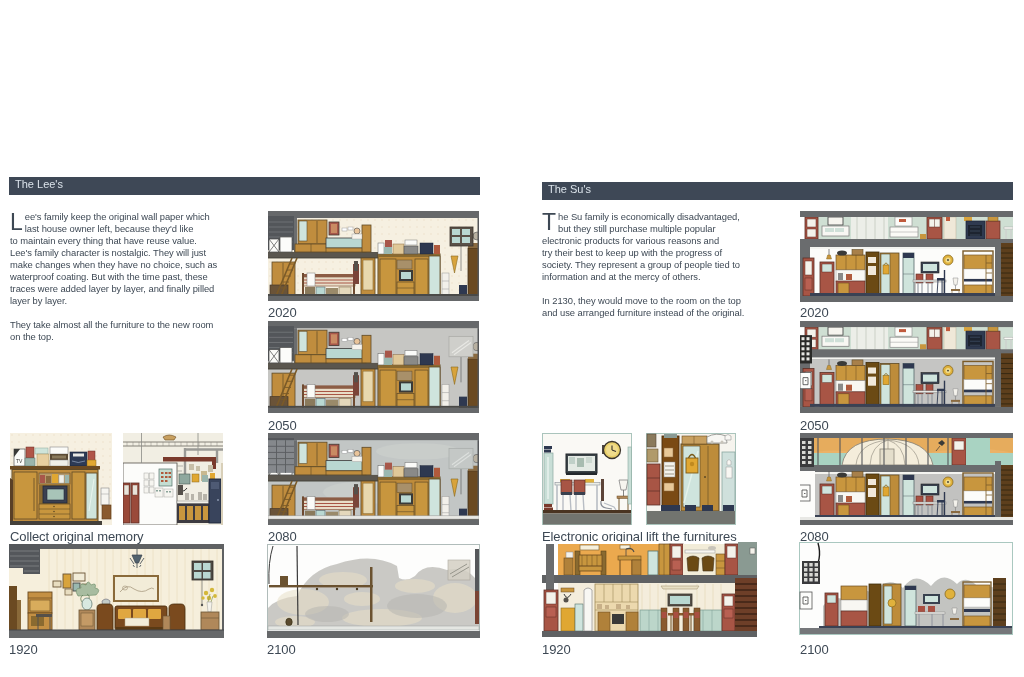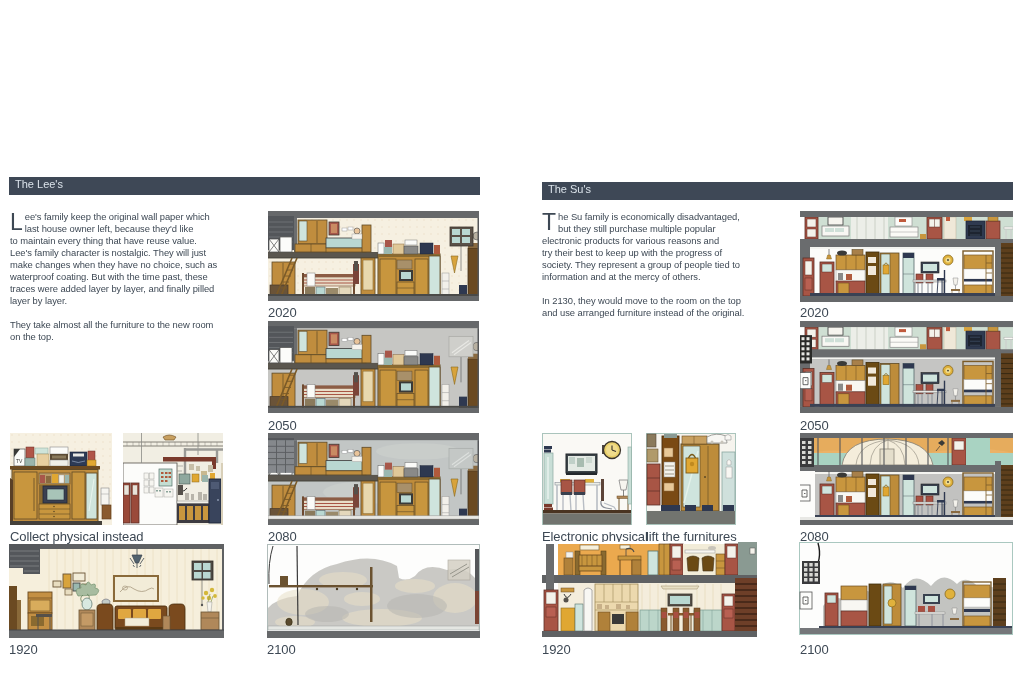--- a/index.html
+++ b/index.html
@@ -38,27 +38,27 @@
 society. They represent a group of people tied to<br>
 information and at the mercy of others.<br><br>
 In 2130, they would move to the room on the top<br>
 and use arranged furniture instead of the original.
 </div>
 
 <div class="cap" style="left:268px;top:305px;">2020</div>
 <div class="cap" style="left:268px;top:418px;">2050</div>
 <div class="cap" style="left:268px;top:529px;">2080</div>
 <div class="cap" style="left:267px;top:642px;">2100</div>
-<div class="cap" style="left:10px;top:529px;">Collect physical instead</div>
+<div class="cap" style="left:10px;top:529px;">Collect original memory</div>
 <div class="cap" style="left:9px;top:642px;">1920</div>
 <div class="cap" style="left:800px;top:305px;">2020</div>
 <div class="cap" style="left:800px;top:418px;">2050</div>
 <div class="cap" style="left:800px;top:529px;">2080</div>
 <div class="cap" style="left:800px;top:642px;">2100</div>
-<div class="cap" style="left:542px;top:529px;">Electronic physical</div>
+<div class="cap" style="left:542px;top:529px;">Electronic original</div>
 <div class="cap" style="left:646px;top:529px;text-align:center;">lift the furnitures</div>
 <div class="cap" style="left:542px;top:642px;">1920</div>
 
 <svg width="0" height="0" style="position:absolute">
 <defs>
 <pattern id="dots" width="7" height="7" patternUnits="userSpaceOnUse">
   <rect width="7" height="7" fill="#f6f0e1"></rect>
   <circle cx="2" cy="2" r="0.7" fill="#ecdfc6"></circle>
 </pattern>
 

